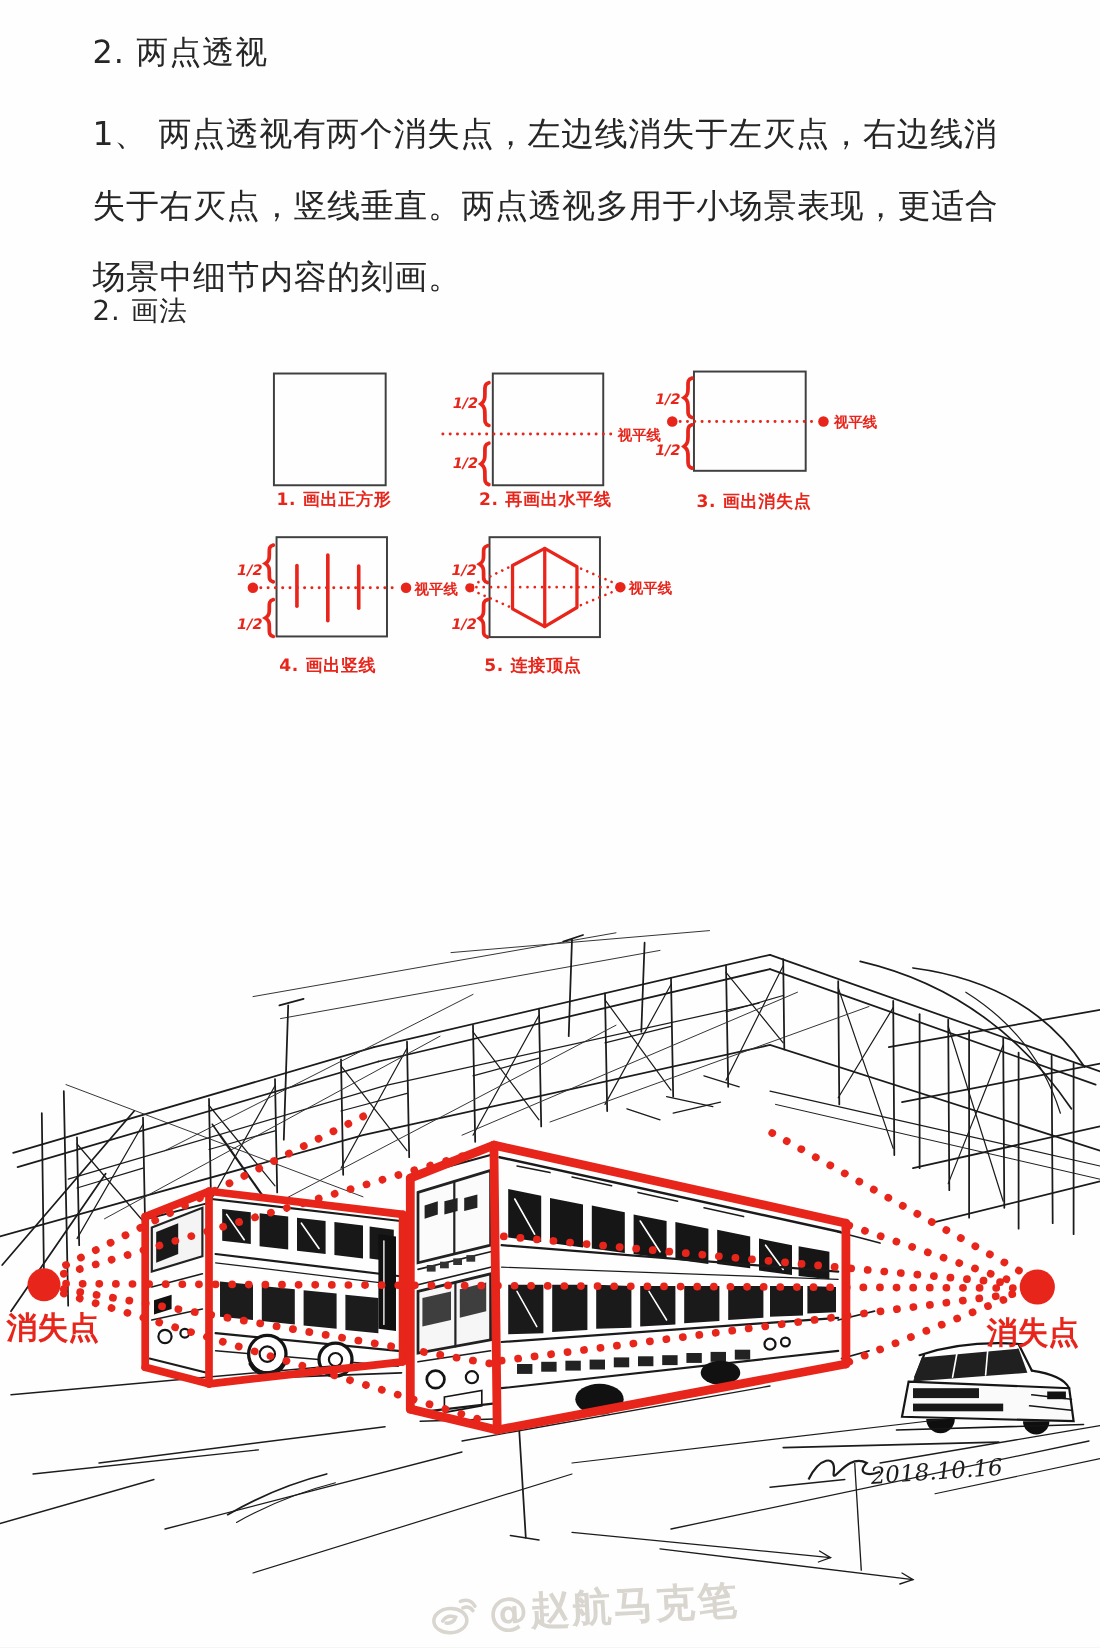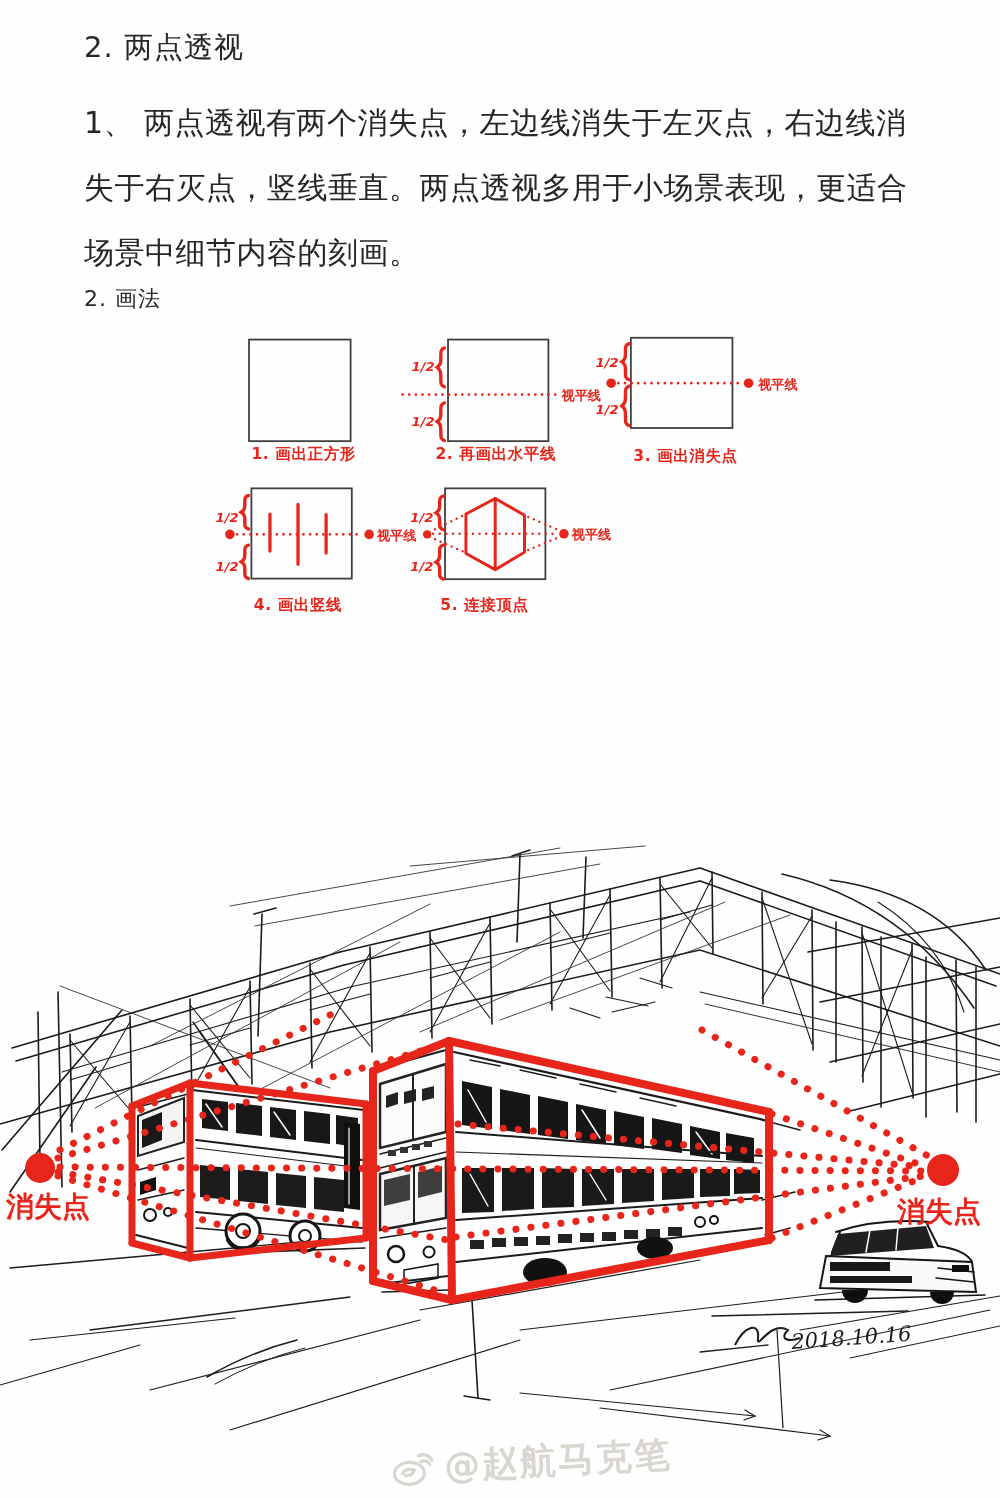--- a/index.html
+++ b/index.html
@@ -2,21 +2,21 @@
 <html><head>
 <meta charset="utf-8">
 <style>
   html,body{margin:0;padding:0;background:#e9e9e9;}
   #page{position:relative;width:1000px;height:1498px;background:#fefefe;overflow:hidden;
         font-family:"DejaVu Sans","Liberation Sans",sans-serif;color:#262626;}
   .abs{position:absolute;}
   #title{left:84px;top:28px;font-size:29px;font-weight:500;letter-spacing:1px;}
   #para{left:84px;top:90px;width:880px;font-size:30px;line-height:65px;white-space:pre-line;
         font-weight:500;letter-spacing:.5px;}
-  #method{left:84px;top:284px;font-size:22px;font-weight:500;letter-spacing:1px;}
+  #method{left:84px;top:266px;font-size:25px;font-weight:500;letter-spacing:1px;}
   #watermark{left:388px;top:1438px;display:flex;align-items:center;gap:10px;
              color:#d9d5cf;transform:rotate(-3deg);}
   #watermark .wm-text{font-size:36px;font-weight:700;letter-spacing:2px;}
   svg text{font-family:"DejaVu Sans","Liberation Sans",sans-serif;}
   .caption{fill:#e8251b;font-size:26px;font-weight:600;letter-spacing:1px;}
   .half{fill:#e8251b;font-size:22px;font-weight:700;font-style:italic;}
   .horizon-label{fill:#e8251b;font-size:22px;font-weight:700;}
   .vp-label{fill:#e8251b;font-size:28px;font-weight:700;}
   .sig{fill:#1c1c1c;font-size:21px;font-style:italic;font-family:"DejaVu Serif","Liberation Serif",serif;}
 </style>

